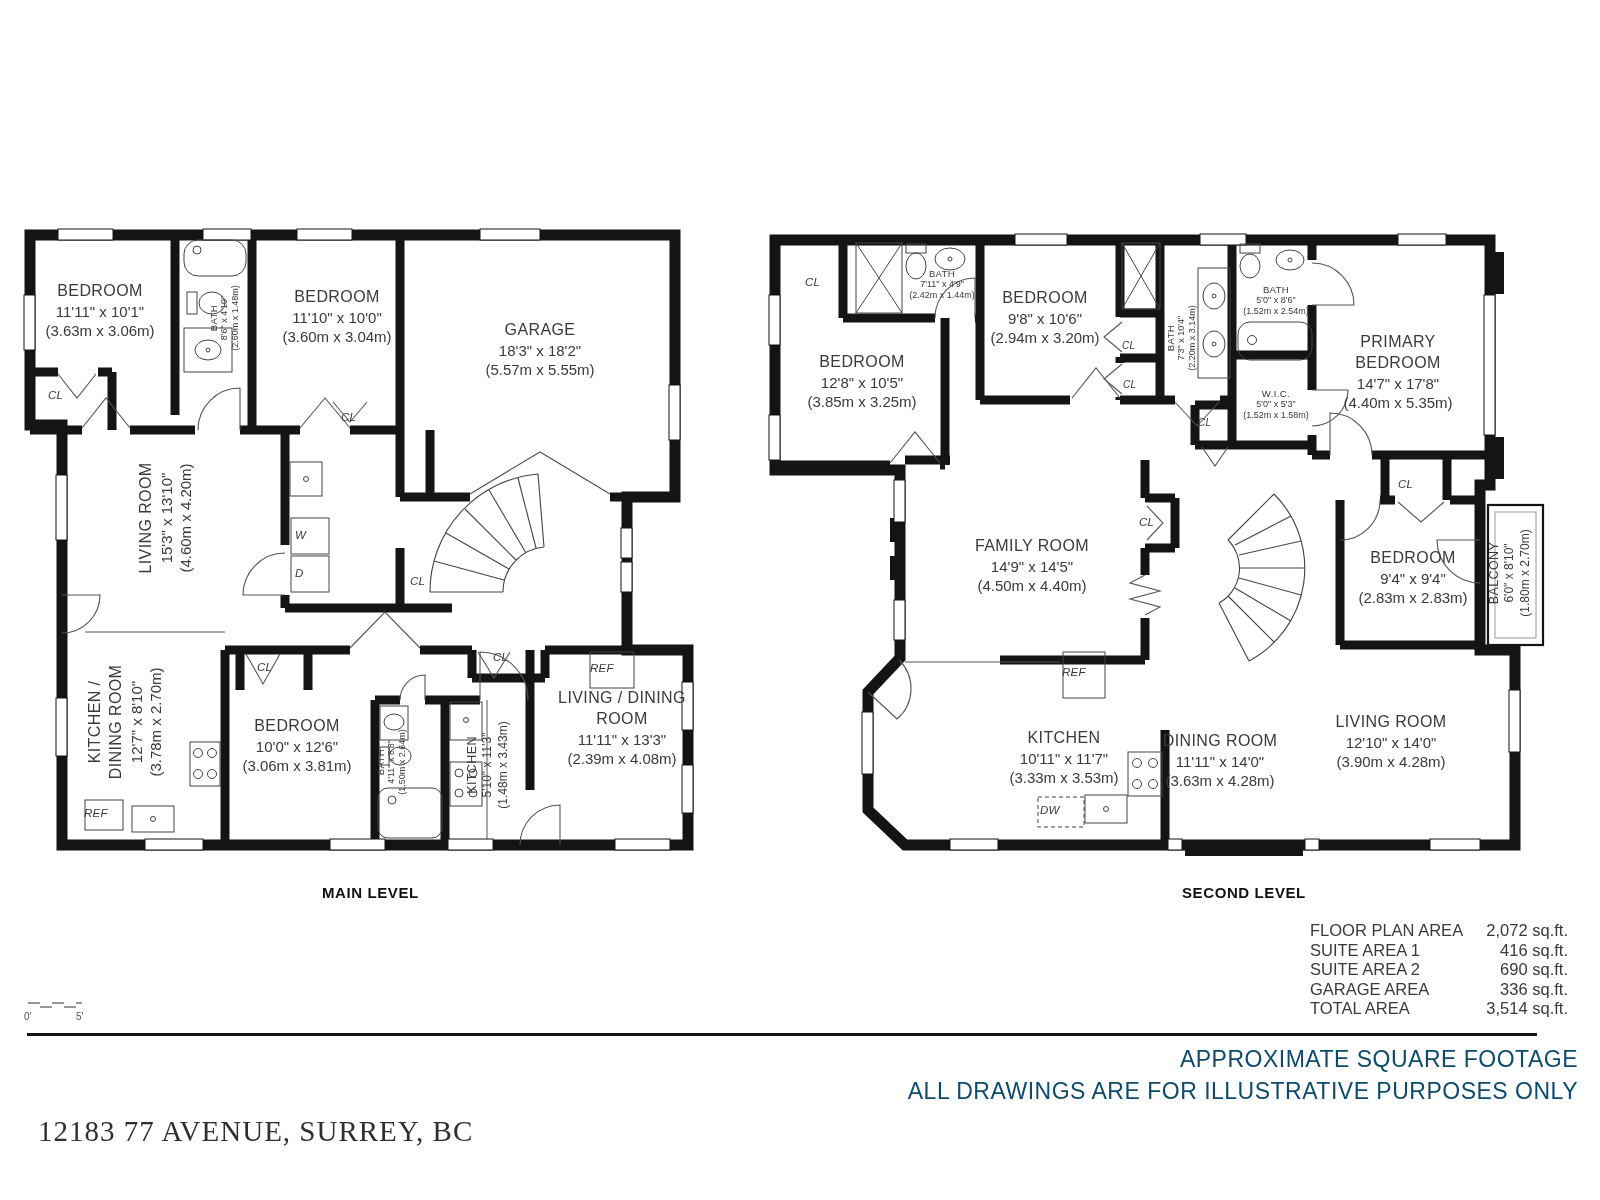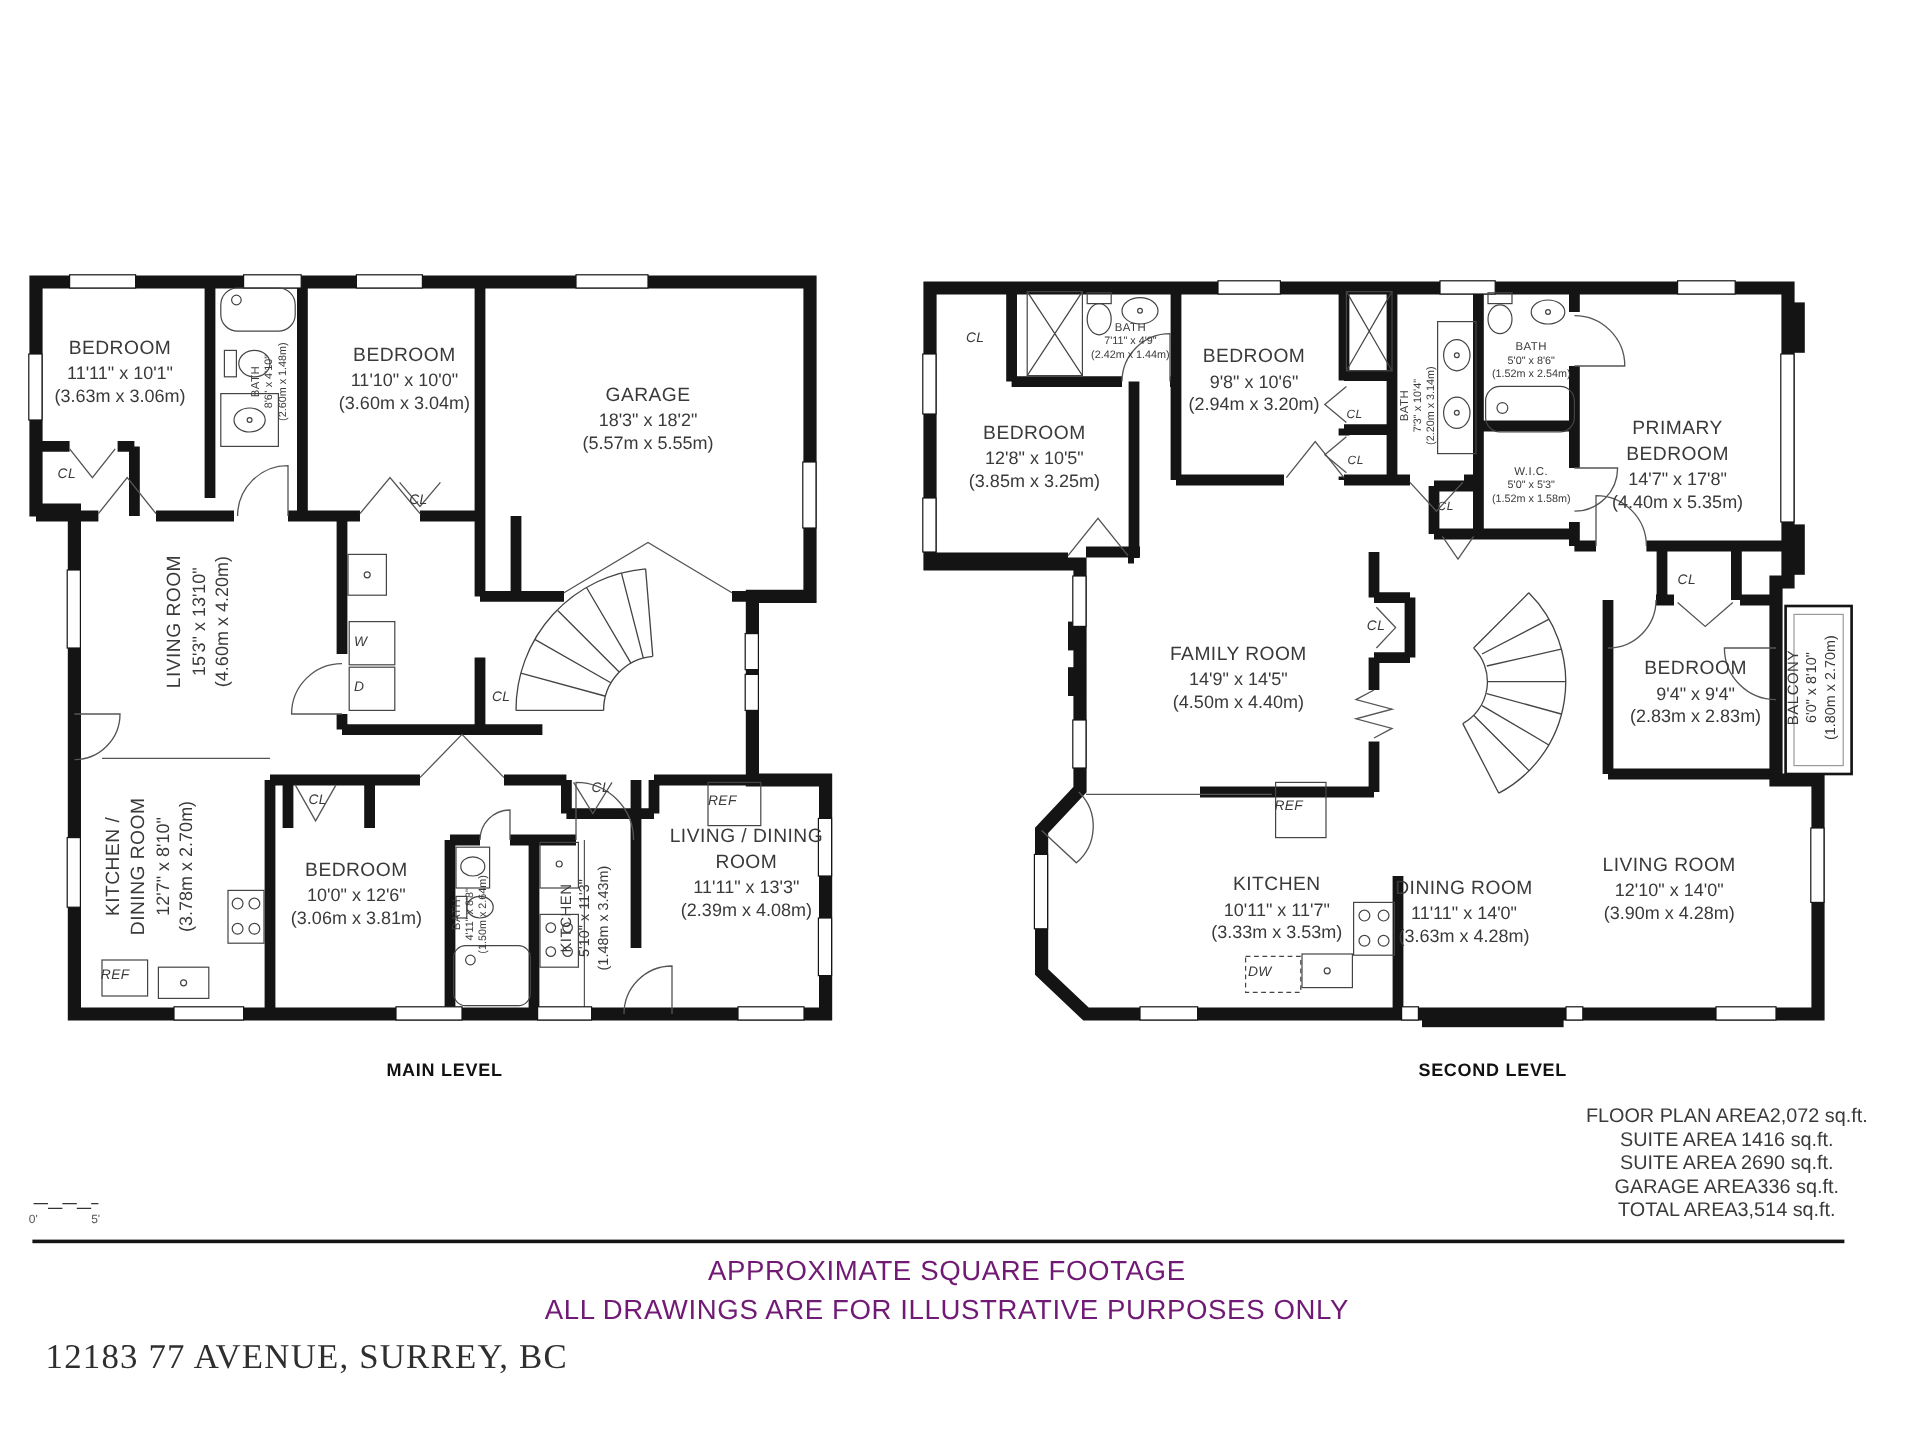--- a/index.html
+++ b/index.html
@@ -12,22 +12,22 @@
   .rl.mid .nm{font-size:12.5px;}
   .rl.mid .dm{font-size:12px;}
   .rl.sm{line-height:1.2;}
   .rl.sm .nm{font-size:9.5px;}
   .rl.sm .dm{font-size:9px;}
   .rot{transform:rotate(-90deg);}
   .fx{position:absolute;font-size:11.5px;color:#3a3a3a;text-align:left;letter-spacing:.3px;font-style:italic;}
   .fx.sm{font-size:10px;}
   .lvl{position:absolute;font-weight:bold;font-size:15px;letter-spacing:.6px;color:#111;}
   .areas{position:absolute;left:1310px;top:921px;width:258px;color:#3a3a3a;font-size:16.5px;}
-  .arow{display:flex;justify-content:center;line-height:19.5px;}
-  .disc{position:absolute;left:0;width:1578px;text-align:center;color:#701a75;font-size:23px;letter-spacing:.5px;}
+  .arow{display:flex;justify-content:space-between;line-height:19.5px;}
+  .disc{position:absolute;left:0;width:1578px;text-align:right;color:#0c4a6e;font-size:23px;letter-spacing:.5px;}
   .addr{position:absolute;left:38px;top:1115px;color:#2f2f2f;font-size:29px;letter-spacing:1px;font-family:Liberation Serif, serif;}
   .scl{position:absolute;font-size:10px;color:#555;}
 </style>
 </head>
 <body>
 
 <div id="canvas">
 
 <svg width="1600" height="1200" viewBox="0 0 1600 1200">
 
@@ -320,21 +320,21 @@
 <div class="rl sm" style="left:1201px;top:284px;width:150px">
   <div class="nm">BATH</div>
   <div class="dm">5'0" x 8'6"</div>
   <div class="dm">(1.52m x 2.54m)</div>
 </div>
 <div class="rl sm" style="left:1201px;top:388px;width:150px">
   <div class="nm">W.I.C.</div>
   <div class="dm">5'0" x 5'3"</div>
   <div class="dm">(1.52m x 1.58m)</div>
 </div>
-<div class="rl" style="left:1328px;top:348px;width:140px">
+<div class="rl" style="left:1328px;top:332px;width:140px">
   <div class="nm">PRIMARY BEDROOM</div>
   <div class="dm">14'7" x 17'8"</div>
   <div class="dm">(4.40m x 5.35m)</div>
 </div>
 <div class="rl" style="left:922px;top:536px;width:220px">
   <div class="nm">FAMILY ROOM</div>
   <div class="dm">14'9" x 14'5"</div>
   <div class="dm">(4.50m x 4.40m)</div>
 </div>
 <div class="rl" style="left:1328px;top:548px;width:170px">

